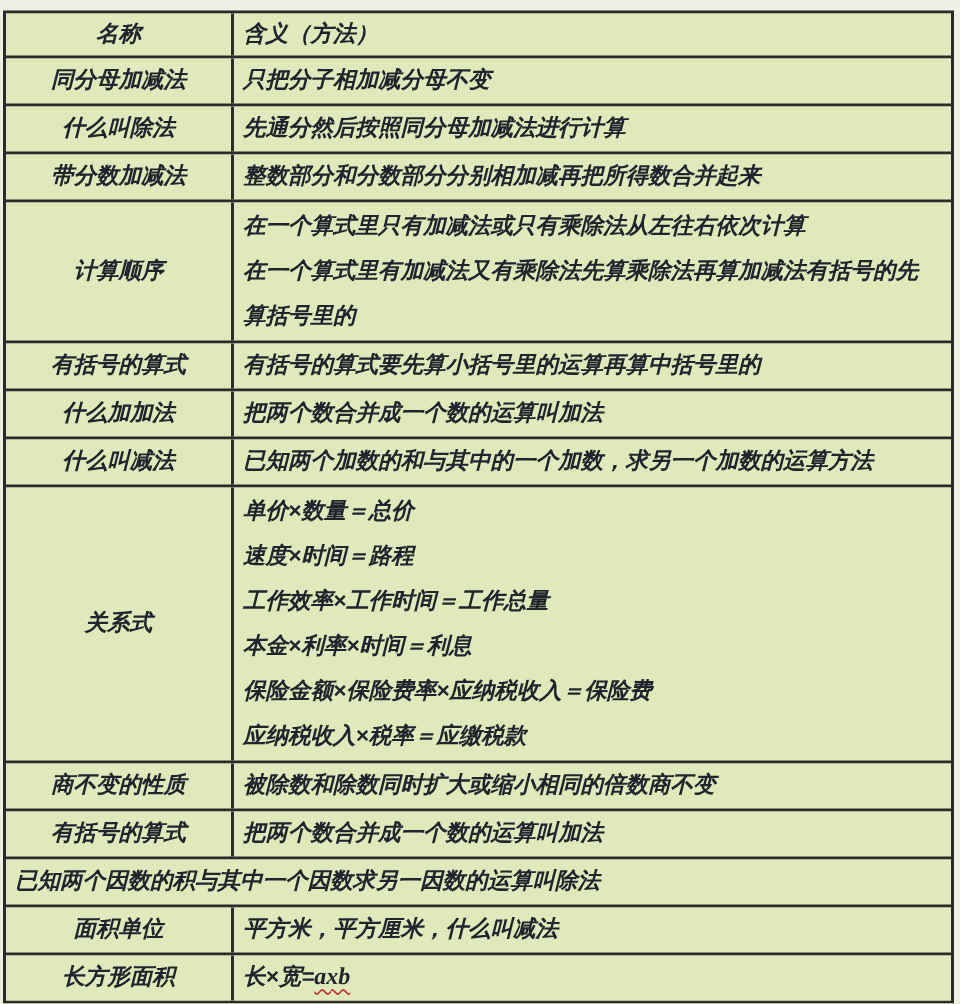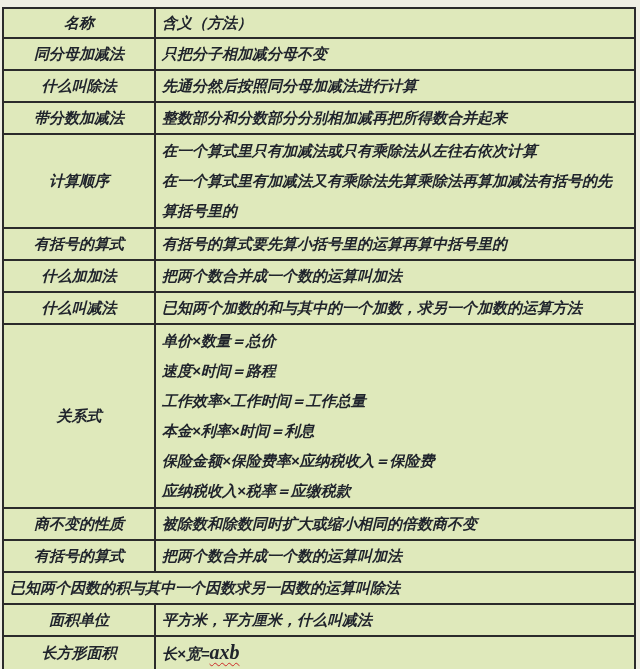--- a/index.html
+++ b/index.html
@@ -44,21 +44,21 @@
     flex:1;
     display:flex; flex-direction:column; justify-content:center;
     text-align:left;
     padding:1px 6px;
   }
   .line{ line-height:28px; }
   .row.multi .line{ line-height:30px; }
   .row.header .line, .row.header .cell{ line-height:26px; min-height:26px; }
   .latin{
     font-family:"Liberation Serif","DejaVu Serif",serif;
-    font-size:20px;
+    font-size:16px;
     font-weight:700;
     text-decoration-line:underline;
     text-decoration-style:wavy;
     text-decoration-color:var(--underline-color);
     text-decoration-thickness:1px;
     text-underline-offset:3px;
   }
 </style>
 </head>
 <body>

